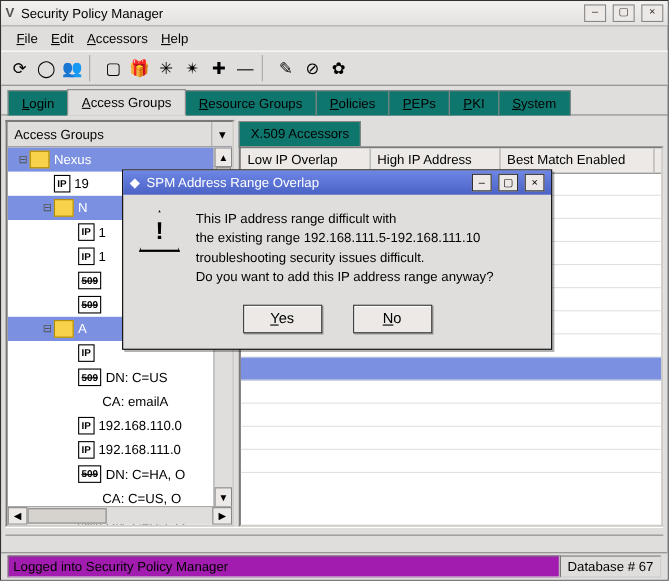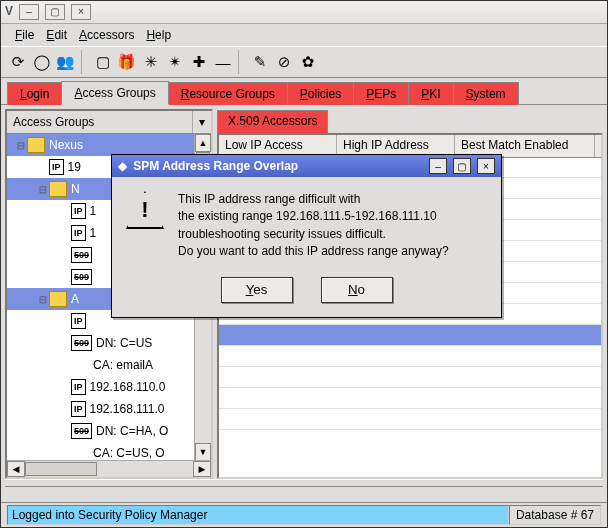--- a/index.html
+++ b/index.html
@@ -12,21 +12,21 @@
 
 .mbar{height:22px;display:flex;align-items:center;padding:0 10px;gap:4px}
 .mbar span{padding:2px 4px}
 .mbar span u{text-decoration:underline}
 
 .tb{height:30px;border-top:1px solid #fff;border-bottom:1px solid #888;display:flex;align-items:center;padding:0 6px;gap:2px;background:#e0dedc}
 .tb .sep{width:6px;height:24px;border-left:1px solid #aaa;margin:0 2px}
 .tb .ico{width:22px;height:22px;display:inline-flex;align-items:center;justify-content:center;font-size:15px}
 
 .tabs{display:flex;align-items:flex-end;height:26px;padding-left:6px;gap:0;border-bottom:1px solid #888}
-.tab{padding:4px 12px;border:1px solid #888;border-bottom:none;background:#ef4444;margin-right:-1px;position:relative;top:1px}
+.tab{padding:4px 12px;border:1px solid #888;border-bottom:none;background:#0f766e;margin-right:-1px;position:relative;top:1px}
 .tab.active{background:#e0dedc;border-bottom:1px solid #e0dedc;top:1px;z-index:2}
 .tab u{text-decoration:underline}
 
 .main{display:flex;height:378px}
 .lpane{width:204px;border:2px inset #d0cdc9;background:#fff;margin:4px 2px 4px 4px;display:flex;flex-direction:column;overflow:hidden}
 .lhead{background:#e0dedc;border-bottom:1px solid #888;height:22px;display:flex;align-items:center;padding-left:6px}
 .lhead .dd{margin-left:auto;width:18px;text-align:center;border-left:1px solid #aaa;height:100%;display:flex;align-items:center;justify-content:center}
 .tree{flex:1;overflow:hidden;position:relative;font-size:12px}
 .node{white-space:nowrap;display:flex;align-items:center;height:22px}
 .node.sel{background:#7b90e0;color:#fff}
@@ -40,49 +40,50 @@
 .subtabs{display:flex;height:24px}
 .subtabs .tab{padding:3px 10px;font-size:12px}
 .grid{flex:1;border:2px inset #d0cdc9;background:#fff;position:relative}
 .ghead{display:flex;height:22px;background:#ece9e6;border-bottom:1px solid #888}
 .ghead .col{border-right:1px solid #aaa;padding:3px 6px;box-sizing:border-box}
 .grows{position:absolute;top:22px;left:0;right:0;bottom:0}
 .grow{height:20px;border-bottom:1px solid #e0e0e0}
 .grow.hl{background:#7b90e0}
 
 .sbar{position:absolute;left:0;right:0;bottom:0;height:24px;border-top:1px solid #888;background:#e0dedc;display:flex;align-items:center;padding:0 6px}
-.sbar .lft{flex:1;border:1px inset #ccc;padding:2px 4px;background:#7dd3fc;margin-right:0}
+.sbar .lft{flex:1;border:1px inset #ccc;padding:2px 4px;background:#a21caf;margin-right:0}
 .sbar .rgt{border:1px inset #ccc;padding:2px 6px}
 
 .vsb{position:absolute;right:0;top:0;bottom:0;width:16px;background:#e0dedc;border-left:1px solid #aaa}
 .vsb .arr{height:16px;border:1px solid #888;background:#ece9e6;display:flex;align-items:center;justify-content:center;font-size:9px}
 .vsb .thumb{position:absolute;left:1px;right:1px;top:18px;height:60px;background:#d6d2ce;border:1px solid #888}
 .hsb{position:absolute;left:0;right:0;bottom:0;height:16px;background:#e0dedc;border-top:1px solid #aaa;display:flex}
 .hsb .arr{width:16px;border:1px solid #888;background:#ece9e6;display:flex;align-items:center;justify-content:center;font-size:9px}
 .hsb .track{flex:1;position:relative}
 .hsb .thumb{position:absolute;top:1px;bottom:1px;left:0;width:70px;background:#d6d2ce;border:1px solid #888}
 
 .dlg{position:absolute;left:110px;top:153px;width:389px;background:#e0dedc;border:1px solid #000;box-shadow:2px 2px 0 rgba(0,0,0,.3);z-index:50}
 .dlg .dt{height:22px;background:linear-gradient(#6e87e6,#4a62c4);color:#fff;display:flex;align-items:center;padding:0 6px;gap:6px}
-.dlg .dt .dttl{flex:1;font-weight:bold}
+.dlg .dt .dttl{flex:1;font-weight:normal}
 .dlg .dt .db{width:16px;height:14px;background:#ece9e6;border:1px solid #333;color:#000;display:inline-flex;align-items:center;justify-content:center;font-size:10px}
 .dlg .body{display:flex;padding:14px 16px 10px 14px;gap:14px}
 .dlg .warn{width:34px;height:34px;border:2px solid #000;display:flex;align-items:center;justify-content:center;font-size:22px;font-weight:bold;clip-path:polygon(50% 0,100% 100%,0 100%)}
 .dlg .msg{line-height:1.45}
 .dlg .btns{display:flex;justify-content:center;gap:28px;padding:6px 0 14px 0}
 .dlg .btn{min-width:72px;height:26px;border:1px solid #333;background:#ece9e6;box-shadow:1px 1px 0 #888,inset 1px 1px 0 #fff}
 .splitter{position:absolute;left:4px;right:4px;height:6px;top:478px;background:#e0dedc;border-top:1px solid #fff;border-bottom:1px solid #888}
 </style>
 </head>
 <body>
 
 <div class="scr">
 
   <div class="tbar">
     <span class="v">V</span>
+    <span class="ttl">Security Policy Manager</span>
     <span class="win-btn">–</span>
     <span class="win-btn">▢</span>
     <span class="win-btn">×</span>
   </div>
 
   <div class="mbar">
     <span><u>F</u>ile</span>
     <span><u>E</u>dit</span>
     <span><u>A</u>ccessors</span>
     <span><u>H</u>elp</span>
@@ -216,21 +217,21 @@
         </div>
       </div>
     </div>
 
     <div class="rpane">
       <div class="subtabs" id="subtabs">
           <div class="tab">X.509 Accessors</div>
         </div>
       <div class="grid">
         <div class="ghead" id="ghead">
-            <div class="col" style="width: 118px;">Low IP Access</div>
+            <div class="col" style="width: 118px;">Low IP Overlap</div>
             <div class="col" style="width: 118px;">High IP Address</div>
             <div class="col" style="width: 140px;">Best Match Enabled</div>
           </div>
         <div class="grows" id="grows">
             <div class="grow"></div>
             <div class="grow"></div>
             <div class="grow"></div>
             <div class="grow"></div>
             <div class="grow"></div>
             <div class="grow"></div>

